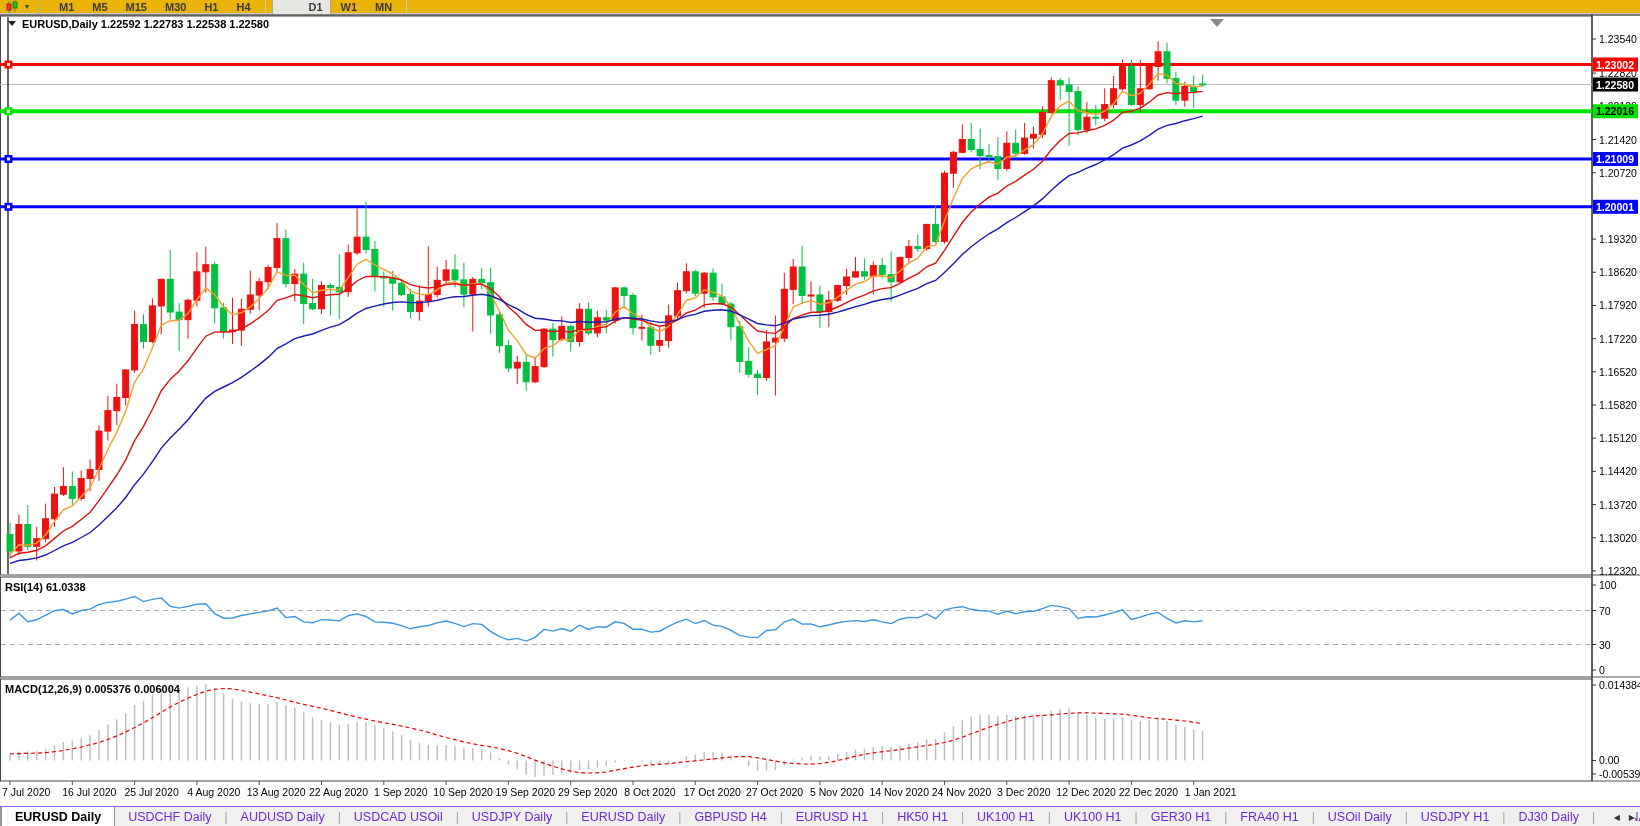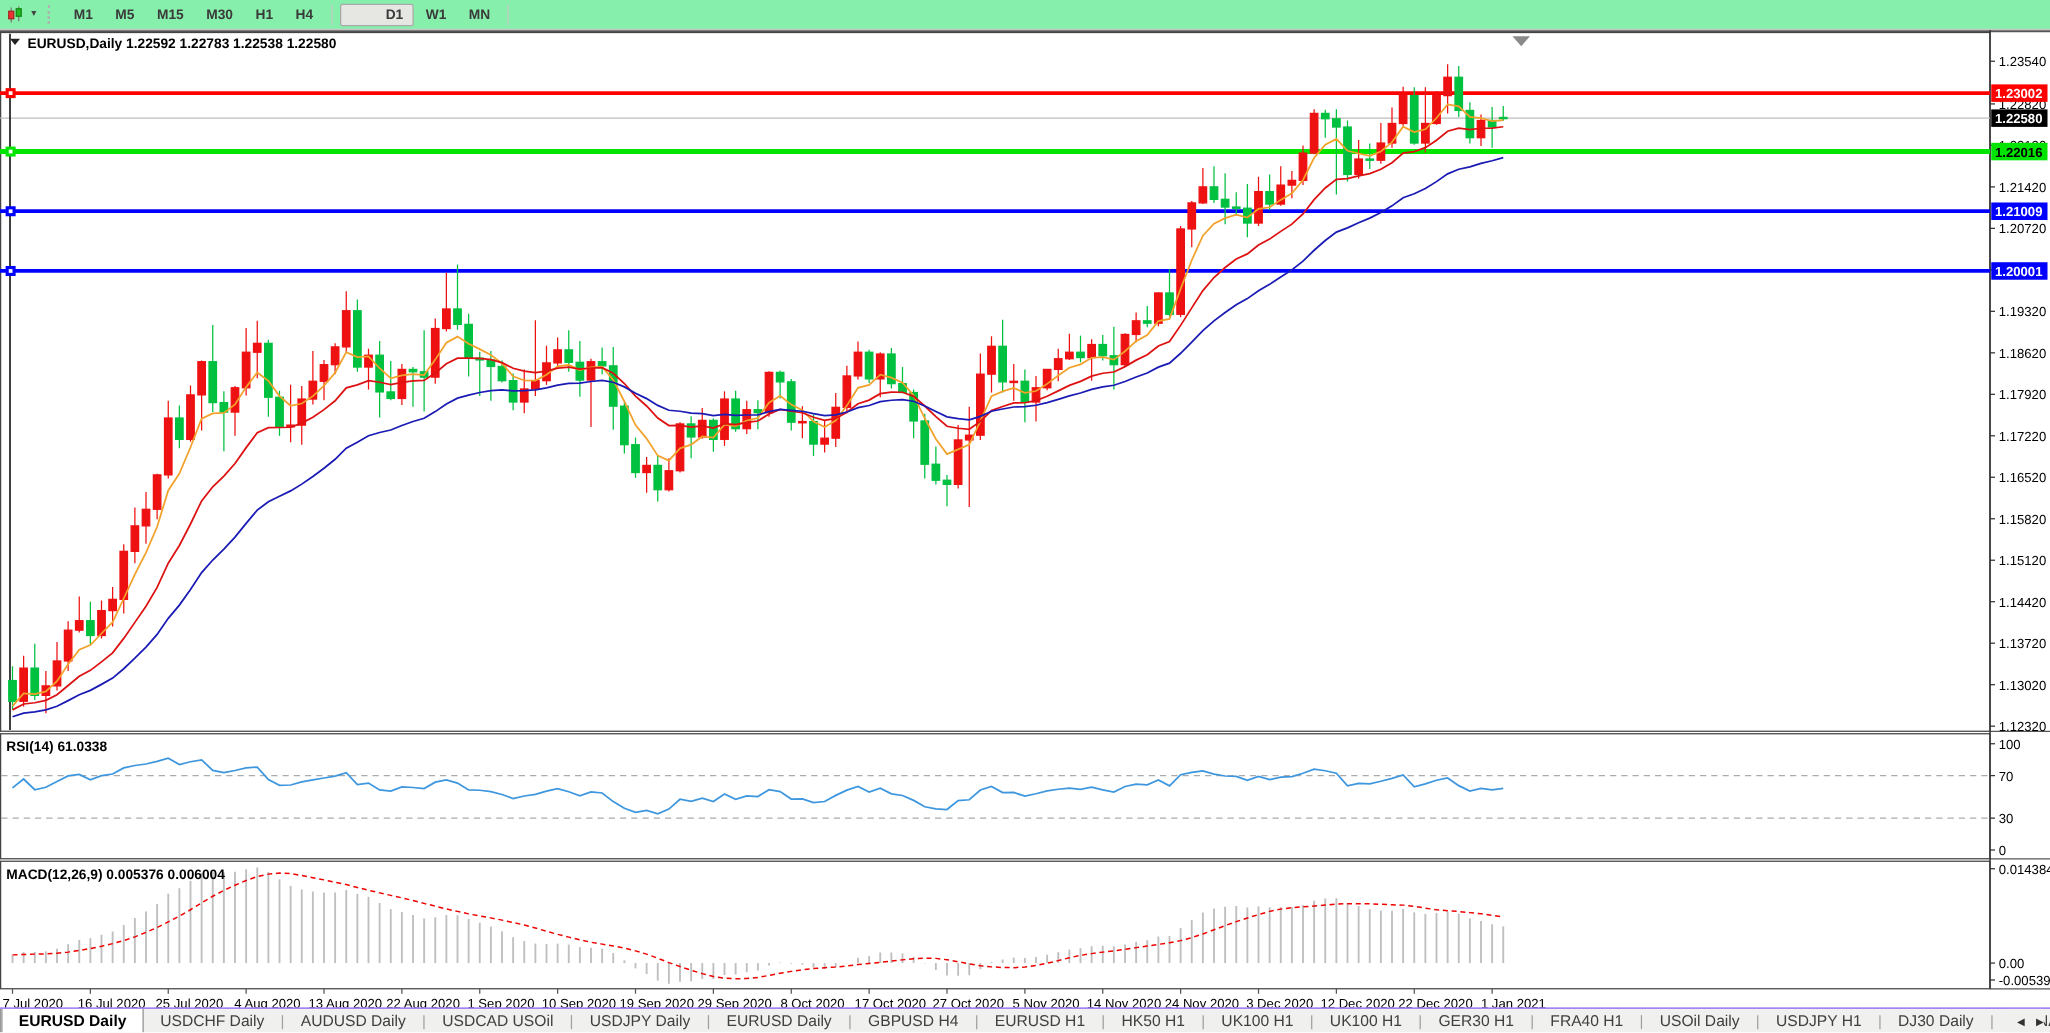--- a/index.html
+++ b/index.html
@@ -1,31 +1,31 @@
 <!DOCTYPE html>
 <html><head>
 <meta charset="utf-8">
 <style>
   html,body{margin:0;padding:0;background:#fff;}
   body{width:1640px;height:826px;overflow:hidden;font-family:"Liberation Sans",sans-serif;position:relative;}
   
-  .toolbar{height:24px;background:#86efac;border-bottom:1px solid #c6c6c6;display:flex;align-items:center;padding-left:3px;box-sizing:border-box;}
+  .toolbar{height:14px;background:#eab308;border-bottom:1px solid #c6c6c6;display:flex;align-items:center;padding-left:3px;box-sizing:border-box;}
   .tool-icon{width:18px;height:16px;display:flex;align-items:center;justify-content:center;}
   .caret{font-size:7px;color:#444;width:12px;text-align:center;}
   .grip{width:3px;height:15px;border-left:2px dotted #b0b0b0;margin:0 7px 0 5px;}
   .tfbtn{font-size:11px;font-weight:bold;color:#3a3a3a;padding:1px 7px;margin:0 1px;border:1px solid transparent;border-radius:2px;cursor:default;line-height:14px;}
   .tfbtn.active{background:#e6e6e3;border-color:#a9a9a9;padding-left:36px;}
   .vsep{width:1px;height:16px;background:#c9c9c9;margin:0 5px;}
   
   #chart{display:block;}
   #chart text{font-family:"Liberation Sans",sans-serif;}
   
   .tabbar{position:absolute;left:0;top:806px;width:1640px;height:20px;background:#f0f0ee;border-top:1px solid #8b5cf6;display:flex;align-items:stretch;overflow:hidden;box-sizing:border-box;}
   .tabstub{width:7px;border-right:1px solid #9a9a9a;background:#f0f0ee;}
-  .tab{display:flex;align-items:center;padding:0 13px;white-space:nowrap;font-size:12.5px;color:#404040;cursor:default;}
+  .tab{display:flex;align-items:center;padding:0 13px;white-space:nowrap;font-size:12.5px;color:#6d28d9;cursor:default;}
   .tab.active{background:#fff;border-left:1px solid #8f8f8f;border-right:1px solid #8f8f8f;color:#000;font-weight:bold;}
   .tabsep{display:flex;align-items:center;color:#9f9f9f;font-size:12px;}
   .tab-scroll{position:absolute;right:5px;top:0;height:20px;display:flex;align-items:center;gap:9px;background:#f0f0ee;padding-left:8px;}
   .tab-scroll span{font-size:8px;color:#333;cursor:default;}
 </style>
 </head>
 <body>
 
 <div class="toolbar">
   <span class="tool-icon">

